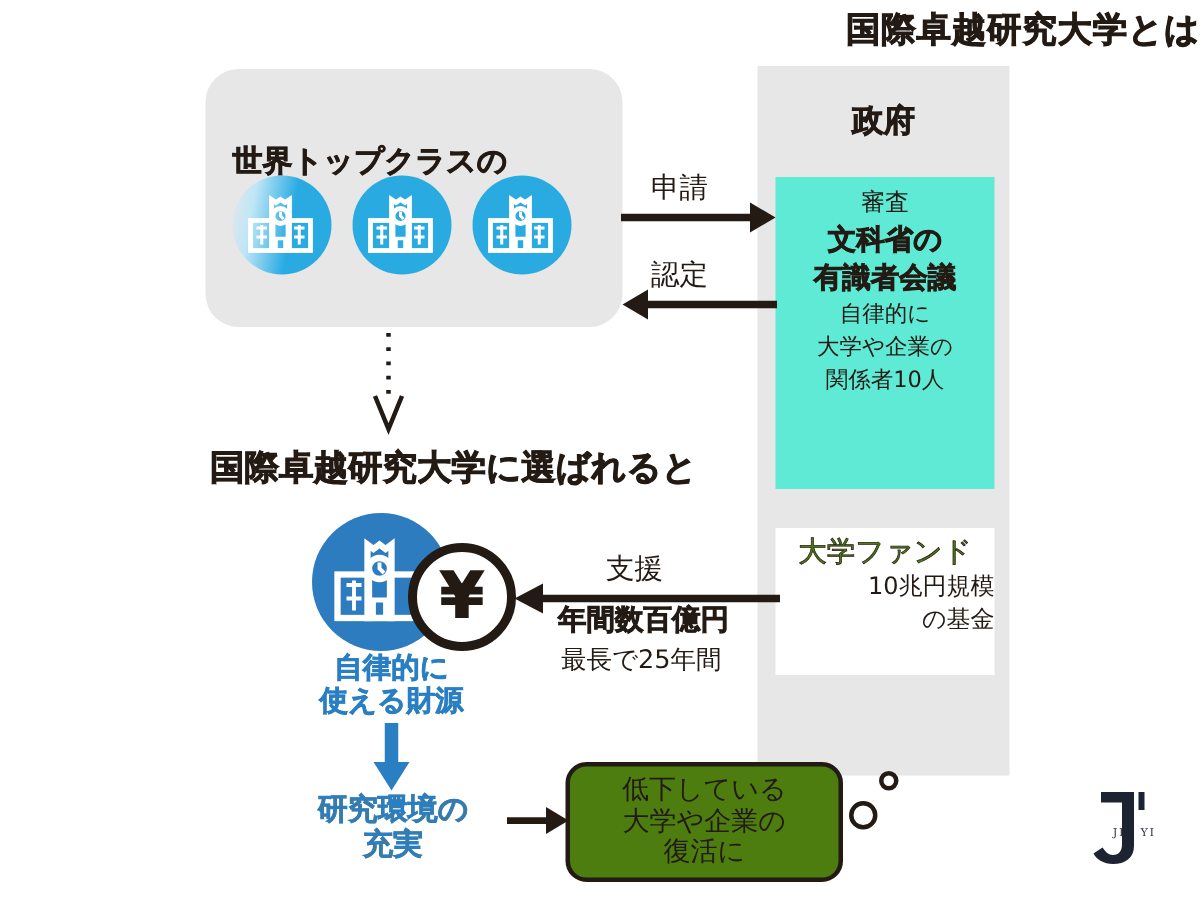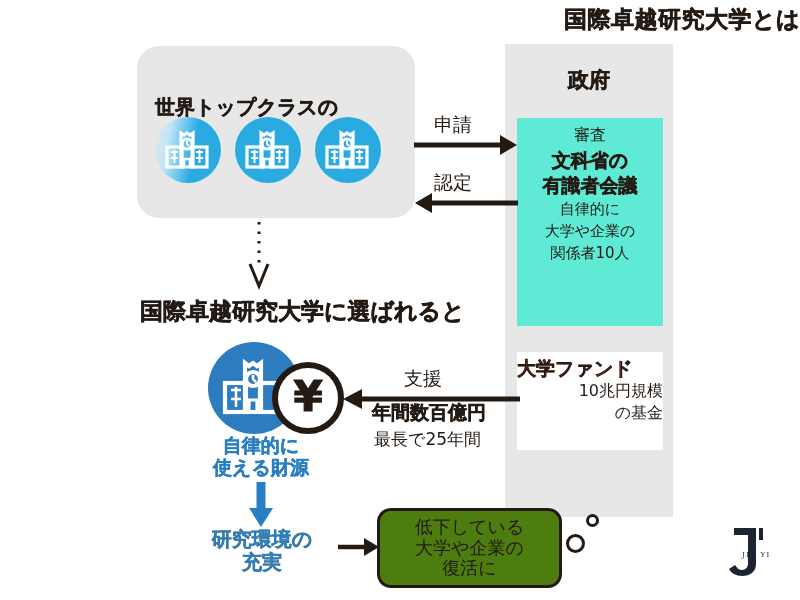--- a/index.html
+++ b/index.html
@@ -63,22 +63,22 @@
     line-height: 1.2; margin-top: 4px;
   }
 
   #fund-card {
     left: 517px; top: 352px;
     width: 146px; height: 98px;
     background: #ffffff;
     padding-top: 6px;
   }
   #fund-card .strong {
-    font-size: 19px; font-weight: 700; color: #ef4444;
-    text-align: left; line-height: 1.1;
+    font-size: 19px; font-weight: 400; color: #4d7c0f;
+    text-align: center; line-height: 1.1;
     -webkit-text-stroke: 0.5px #231a14;
   }
   #fund-card .detail {
     font-size: 16px; color: #231a14; text-align: right;
     line-height: 1.18; margin-top: 3px;
   }
 
   
   #univ-box {
     left: 137px; top: 46px;

